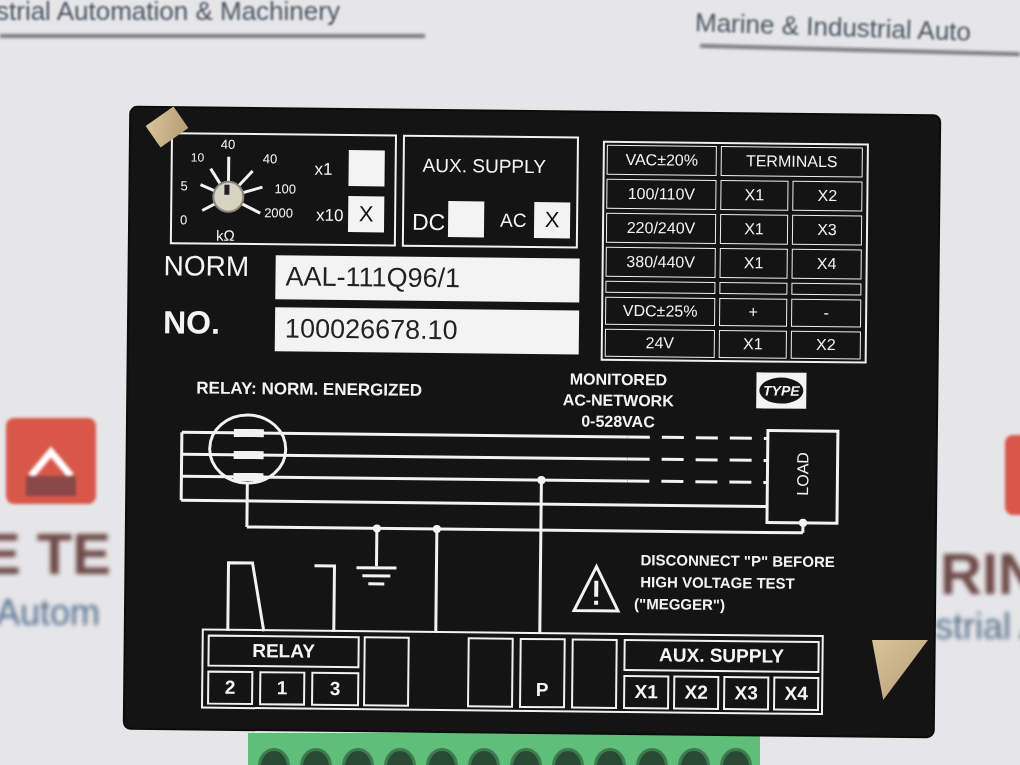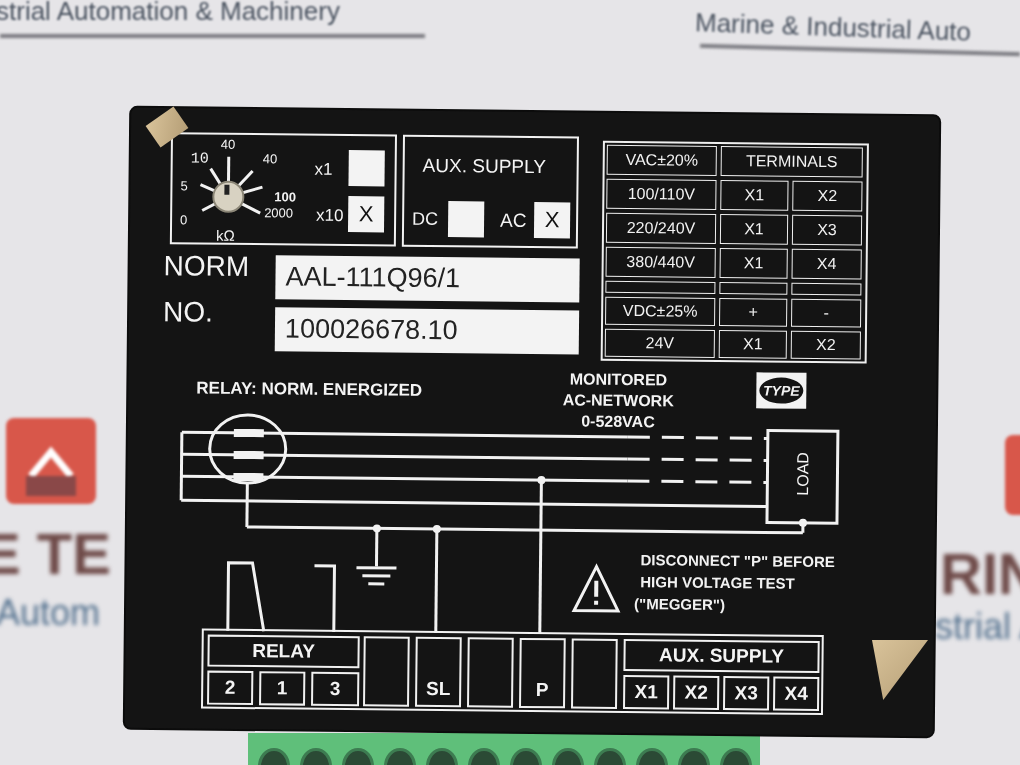--- a/index.html
+++ b/index.html
@@ -70,35 +70,35 @@
             <line x1="56" y1="62" x2="56" y2="22"></line>
         <line x1="56" y1="62" x2="80" y2="36"></line>
             <line x1="56" y1="62" x2="90" y2="52"></line>
         <line x1="56" y1="62" x2="88" y2="78"></line>
       </g>
       <circle cx="56" cy="62" r="15" fill="#d8d2c2" stroke="#8b8677" stroke-width="2"></circle>
       <rect x="52" y="50" width="5" height="10" fill="#222"></rect>
     </svg>
     <span class="t" style="left:8px;top:78px;font-size:13px;">0</span>
     <span class="t" style="left:8px;top:44px;font-size:13px;">5</span>
-    <span class="t" style="left:18px;top:16px;font-size:15px;font-family:Liberation Mono, monospace;">10</span>
+    <span class="t" style="left:18px;top:16px;font-size:12px;">10</span>
     <span class="t" style="left:48px;top:2px;font-size:13px;">40</span>
     <span class="t" style="left:90px;top:16px;font-size:13px;">40</span>
-    <span class="t" style="left:102px;top:54px;font-size:13px;font-weight:bold;">100</span>
+    <span class="t" style="left:102px;top:46px;font-size:13px;">100</span>
     <span class="t" style="left:92px;top:70px;font-size:13px;">2000</span>
     <span class="t" style="left:44px;top:92px;font-size:15px;">kΩ</span>
     <span class="t" style="left:142px;top:24px;font-size:17px;">x1</span>
     <div class="cb" style="left:176px;top:14px;"></div>
     <span class="t" style="left:144px;top:70px;font-size:17px;">x10</span>
     <div class="cb" style="left:176px;top:60px;">X</div>
   </div>
 
   <div class="wbox" style="left:272px;top:24px;width:176px;height:112px;">
     <span class="t" style="left:18px;top:18px;font-size:19px;">AUX. SUPPLY</span>
-    <span class="t" style="left:8px;top:72px;font-size:18px;">DC</span>
+    <span class="t" style="left:8px;top:72px;font-size:23px;">DC</span>
     <div class="cb" style="left:44px;top:64px;"></div>
     <span class="t" style="left:96px;top:72px;font-size:19px;">AC</span>
     <div class="cb" style="left:130px;top:64px;">X</div>
   </div>
 
   <div class="tbl" style="left:472px;top:28px;width:262px;height:216px;">
     <div class="cell" style="left:2px;top:2px;width:110px;height:30px;line-height:28px;">VAC±20%</div>
     <div class="cell" style="left:116px;top:2px;width:142px;height:30px;line-height:28px;">TERMINALS</div>
 
     <div class="cell" style="left:2px;top:36px;width:110px;height:30px;line-height:28px;">100/110V</div>
@@ -121,21 +121,21 @@
     <div class="cell" style="left:116px;top:154px;width:68px;height:28px;line-height:26px;">+</div>
     <div class="cell" style="left:188px;top:154px;width:70px;height:28px;line-height:26px;">-</div>
 
     <div class="cell" style="left:2px;top:186px;width:110px;height:28px;line-height:26px;">24V</div>
     <div class="cell" style="left:116px;top:186px;width:68px;height:28px;line-height:26px;">X1</div>
     <div class="cell" style="left:188px;top:186px;width:70px;height:28px;line-height:26px;">X2</div>
   </div>
 
   <span class="t" style="left:34px;top:142px;font-size:28px;">NORM</span>
   <div class="wf" style="left:146px;top:146px;width:304px;height:44px;font-size:27px;padding:6px 10px;">AAL-111Q96/1</div>
-  <span class="t" style="left:34px;top:188px;font-size:28px;">NO.</span>
+  <span class="t" style="left:34px;top:196px;font-size:32px;font-weight:bold;">NO.</span>
   <div class="wf" style="left:146px;top:198px;width:304px;height:44px;font-size:27px;padding:6px 10px;">100026678.10</div>
 
   <span class="t" style="left:68px;top:270px;font-size:17px;font-weight:bold;">RELAY: NORM. ENERGIZED</span>
 
   <div style="position:absolute;left:420px;top:256px;width:140px;text-align:center;font-weight:bold;font-size:16px;color:#f4f4f4;line-height:21px;">
     <div>MONITORED</div>
     <div>AC-NETWORK</div>
     <div>0-528VAC</div>
   </div>
 
@@ -189,21 +189,20 @@
     <div>HIGH VOLTAGE TEST</div>
     <div style="margin-left:-6px">("MEGGER")</div>
   </div>
 
   <div class="wbox" style="left:76px;top:520px;width:622px;height:80px;">
     <div class="term" style="left:4px;top:4px;width:152px;height:32px;line-height:28px;">RELAY</div>
     <div class="term" style="left:4px;top:40px;width:46px;height:34px;line-height:30px;">2</div>
     <div class="term" style="left:56px;top:40px;width:46px;height:34px;line-height:30px;">1</div>
     <div class="term" style="left:108px;top:40px;width:48px;height:34px;line-height:30px;">3</div>
     <div class="term" style="left:160px;top:4px;width:46px;height:70px;"></div>
-    <div class="term" style="left:212px;top:4px;width:46px;height:70px;line-height:100px;">SL</div>
     <div class="term" style="left:264px;top:4px;width:46px;height:70px;"></div>
     <div class="term" style="left:316px;top:4px;width:46px;height:70px;line-height:100px;">P</div>
     <div class="term" style="left:368px;top:4px;width:46px;height:70px;"></div>
     <div class="term" style="left:420px;top:4px;width:196px;height:32px;line-height:28px;">AUX. SUPPLY</div>
     <div class="term" style="left:420px;top:40px;width:46px;height:34px;line-height:30px;">X1</div>
     <div class="term" style="left:470px;top:40px;width:46px;height:34px;line-height:30px;">X2</div>
     <div class="term" style="left:520px;top:40px;width:46px;height:34px;line-height:30px;">X3</div>
     <div class="term" style="left:570px;top:40px;width:46px;height:34px;line-height:30px;">X4</div>
   </div>
  </div>

